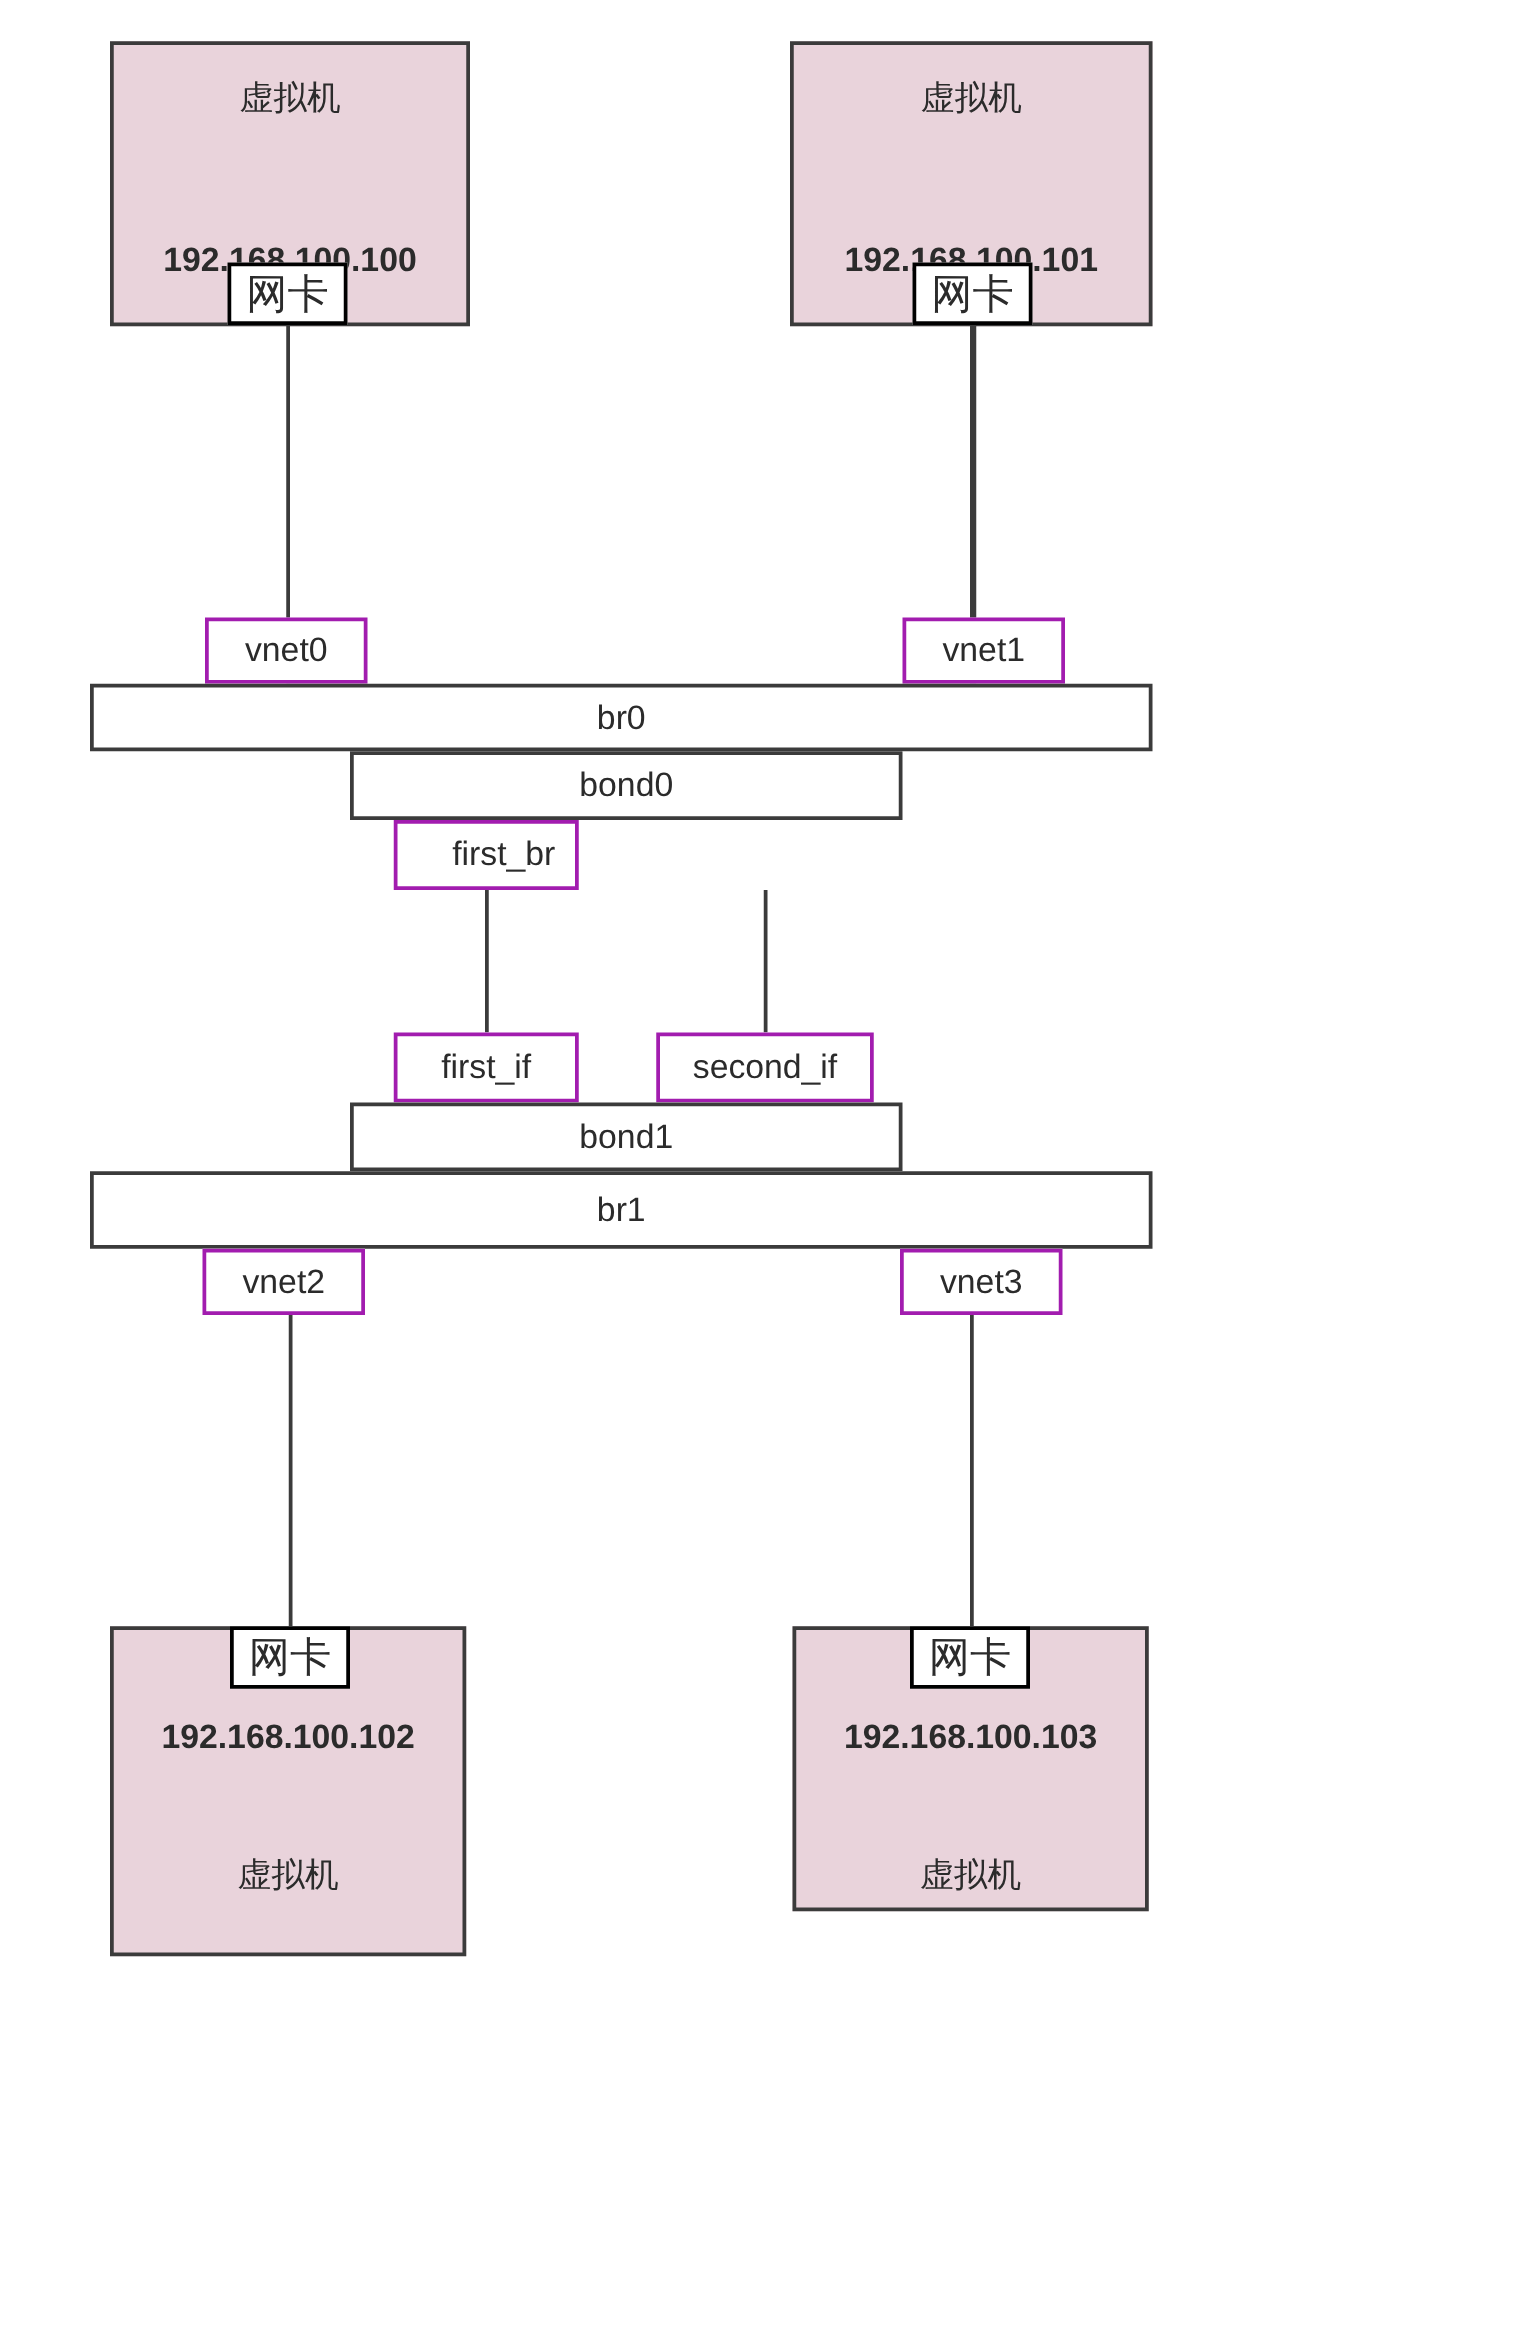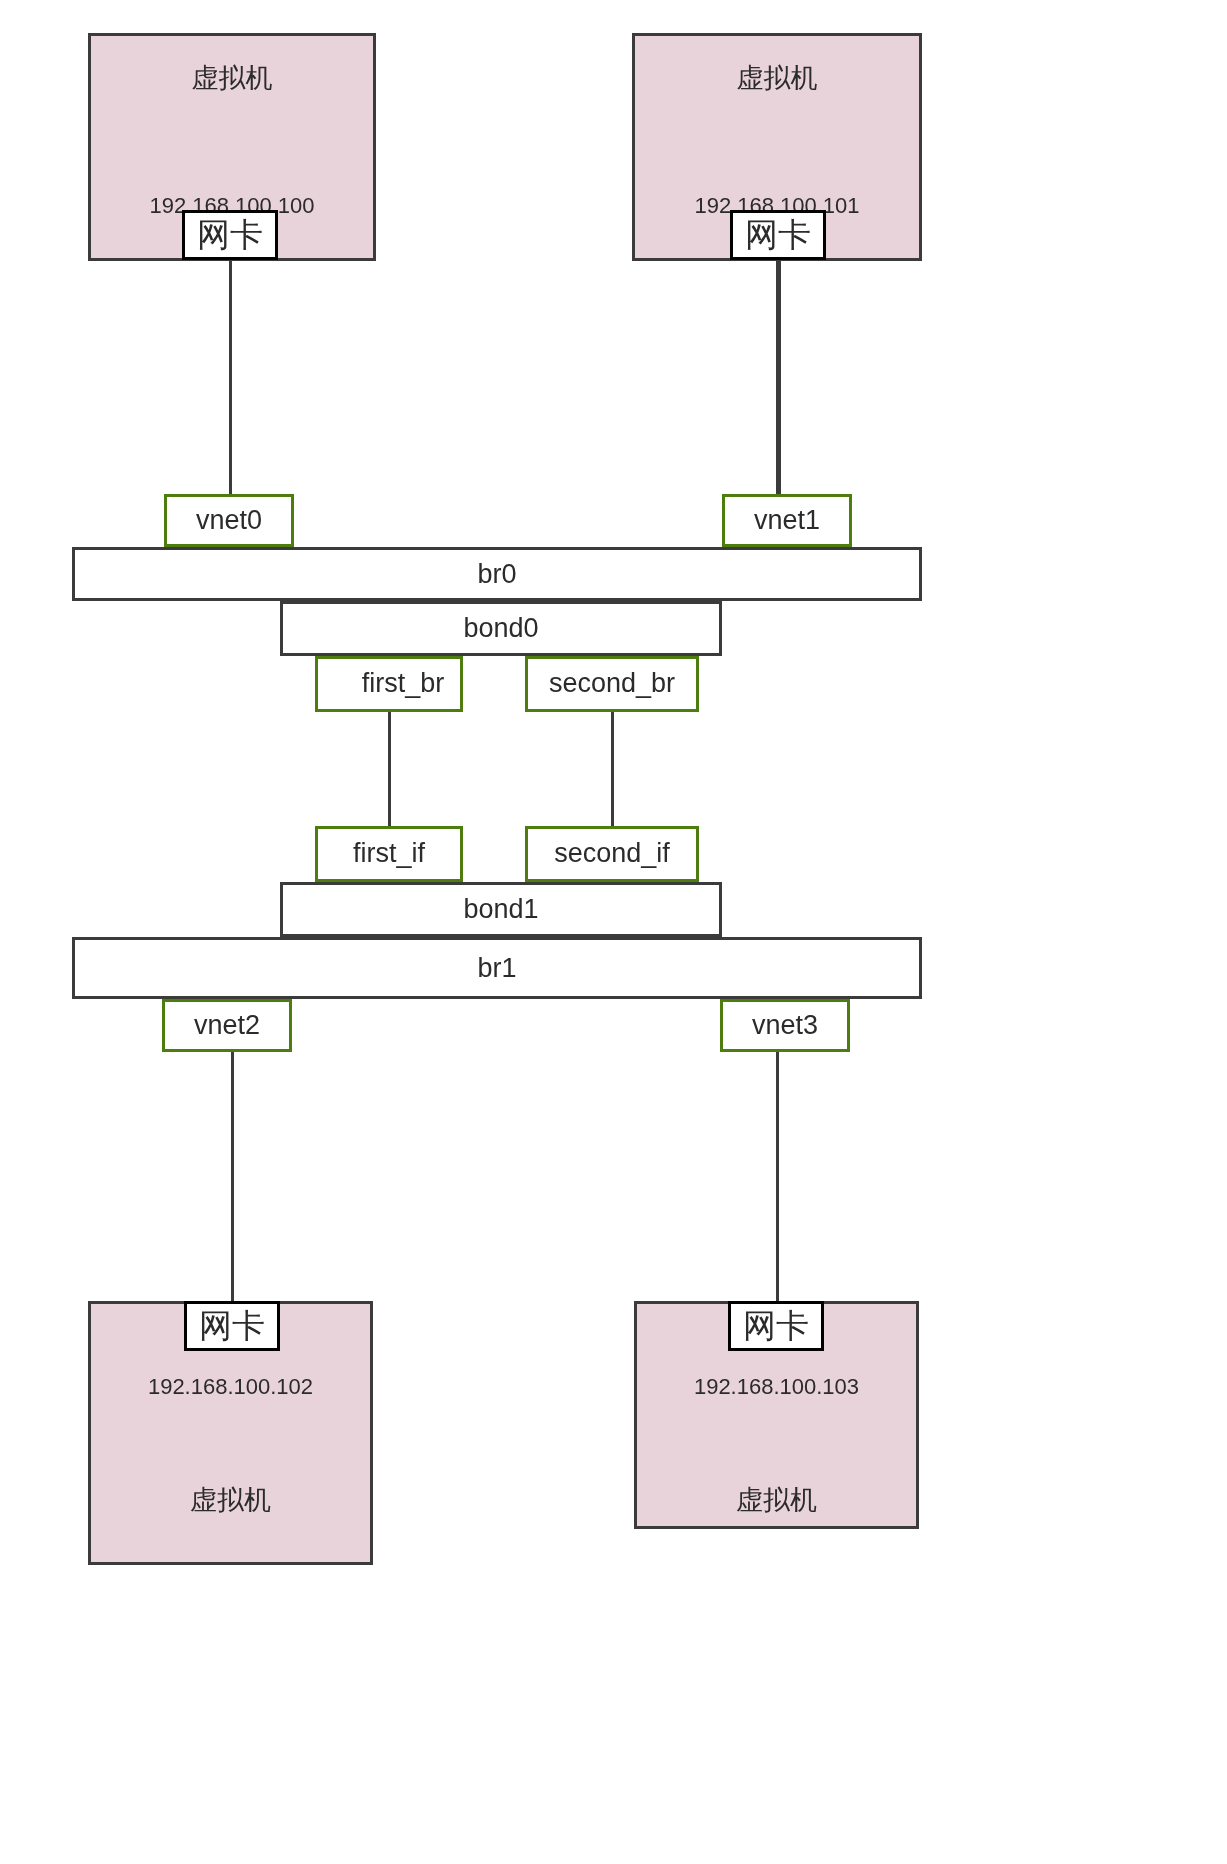--- a/index.html
+++ b/index.html
@@ -18,42 +18,43 @@
     left:0;right:0;
     text-align:center;
     font-size:27px;
     color:#2b2b2b;
     white-space:nowrap;
   }
   .vm-ip{
     position:absolute;
     left:0;right:0;
     text-align:center;
-    font-size:22px;
+    font-size:27px;
     color:#2b2b2b;
     white-space:nowrap;
+    font-weight:bold;
   }
 
   .nic{
     position:absolute;
     background:#ffffff;
     border:3px solid #000000;
     box-sizing:border-box;
     display:flex;
     align-items:center;
     justify-content:center;
     font-size:33px;
     color:#2b2b2b;
     white-space:nowrap;
   }
 
   .boxnode{
     position:absolute;
     background:#ffffff;
-    border:3px solid #4d7c0f;
+    border:3px solid #a21caf;
     box-sizing:border-box;
     display:flex;
     align-items:center;
     justify-content:center;
     text-align:center;
     font-size:27px;
     color:#2b2b2b;
     line-height:1.15;
     overflow:hidden;
     word-break:break-all;
@@ -103,21 +104,20 @@
   <div class="boxnode" style="left:164px;top:494px;width:130px;height:53px;">vnet0</div>
 
   <div class="boxnode" style="left:722px;top:494px;width:130px;height:53px;">vnet1</div>
 
   <div class="bar" style="left:72px;top:547px;width:850px;height:54px;">br0</div>
 
   <div class="bar" style="left:280px;top:601px;width:442px;height:55px;">bond0</div>
 
   <div class="boxnode" style="left:315px;top:656px;width:148px;height:56px;padding-left:28px;">first_br</div>
 
-  <div class="boxnode" style="left:525px;top:656px;width:174px;height:56px;">second_br</div>
 
   <div class="link link-thin" style="left:388px;top:712px;height:114px;"></div>
 
   <div class="link link-thin" style="left:611px;top:712px;height:114px;"></div>
 
   <div class="boxnode" style="left:315px;top:826px;width:148px;height:56px;">first_if</div>
 
   <div class="boxnode" style="left:525px;top:826px;width:174px;height:56px;">second_if</div>
 
   <div class="bar" style="left:280px;top:882px;width:442px;height:55px;">bond1</div>

